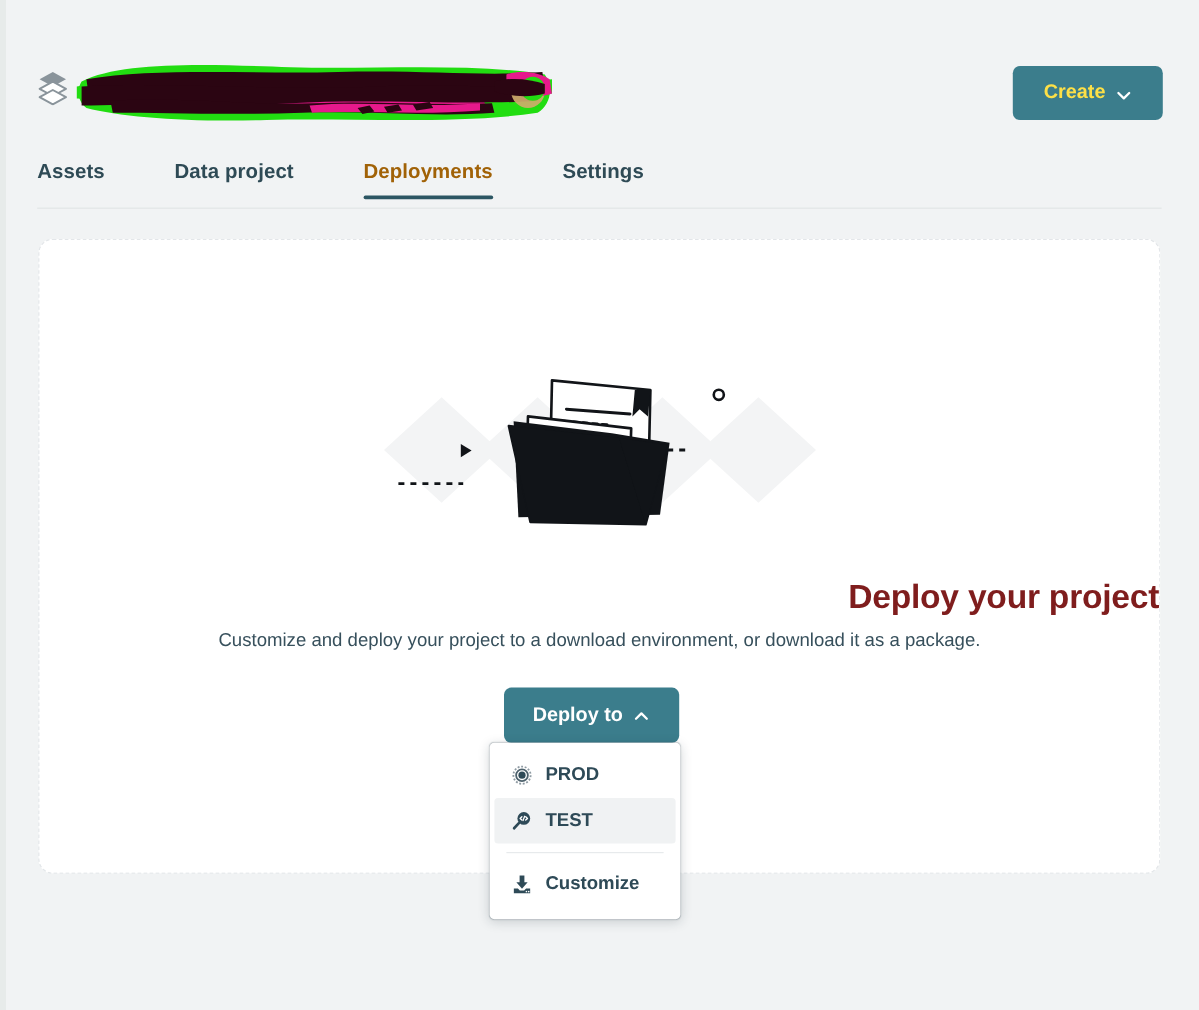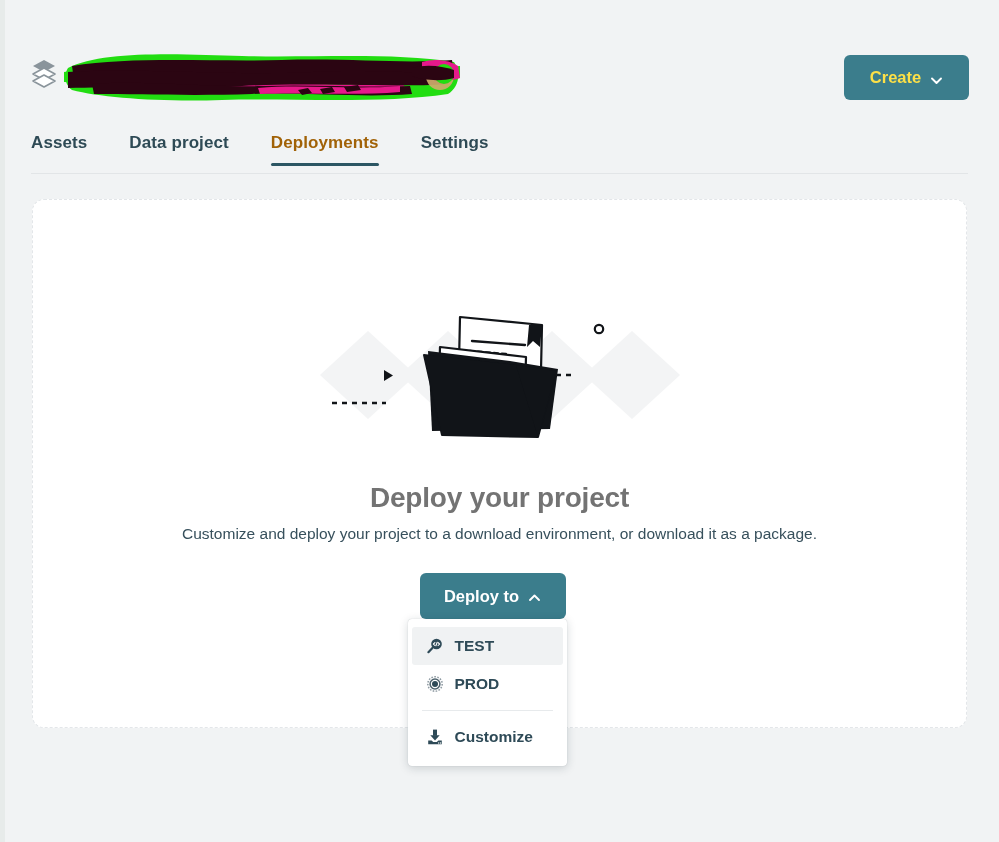--- a/index.html
+++ b/index.html
@@ -78,21 +78,21 @@
   
   .tabs {
     position: absolute;
     left: 31px;
     top: 133px;
     width: 937px;
     height: 40px;
     border-bottom: 1px solid #e2e5e7;
     display: flex;
     align-items: flex-start;
-    gap: 0;
+    gap: 16px;
   }
   .tab {
     position: relative;
     font-size: 17px;
     font-weight: bold;
     color: #2e4a55;
     padding: 0 0 13px 0;
     margin-right: 42px;
     cursor: pointer;
     white-space: nowrap;
@@ -131,24 +131,24 @@
     transform: translateX(-50%);
     top: 111px;
     width: 360px;
     height: 140px;
   }
 
   .headline {
     position: absolute;
     left: 0; right: 0;
     top: 282px;
-    text-align: center;
+    text-align: right;
     font-size: 28px;
     font-weight: bold;
-    color: #737373;
+    color: #7f1d1d;
     letter-spacing: -0.2px;
   }
   .subhead {
     position: absolute;
     left: 0; right: 0;
     top: 325px;
     text-align: center;
     font-size: 15.5px;
     color: #37505c;
   }
@@ -322,45 +322,45 @@
       <button class="deploy-btn">
         <span>Deploy to</span>
         <span class="chev">
           <svg viewBox="0 0 13 13" width="13" height="13">
             <polyline points="2,9 6.5,4.5 11,9" fill="none" stroke="#ffffff" stroke-width="1.9" stroke-linecap="round" stroke-linejoin="round"></polyline>
           </svg>
         </span>
       </button>
 
       <div class="menu">
+
+        <div class="menu-item">
+          <span class="mi-icon">
+            <svg viewBox="0 0 18 18" width="18" height="18">
+              <circle cx="9" cy="9" r="7.2" fill="none" stroke="#8e9aa2" stroke-width="1.5" stroke-dasharray="1.6,1.4"></circle>
+              <circle cx="9" cy="9" r="4.9" fill="none" stroke="#4e626d" stroke-width="1.5"></circle>
+              <circle cx="9" cy="9" r="3" fill="#2e4a57"></circle>
+            </svg>
+          </span>
+          <span>PROD</span>
+        </div>
 
         <div class="menu-item hover">
           <span class="mi-icon">
             <svg viewBox="0 0 18 18" width="18" height="18">
               <circle cx="10.5" cy="7" r="5.3" fill="#2e4a57"></circle>
               <line x1="6.4" y1="10.9" x2="2.4" y2="15.2" stroke="#2e4a57" stroke-width="2.2" stroke-linecap="round"></line>
               <polyline points="8.9,5.6 7.4,7 8.9,8.4" fill="none" stroke="#ffffff" stroke-width="1.15" stroke-linecap="round" stroke-linejoin="round"></polyline>
               <polyline points="12.1,5.6 13.6,7 12.1,8.4" fill="none" stroke="#ffffff" stroke-width="1.15" stroke-linecap="round" stroke-linejoin="round"></polyline>
               <line x1="11.2" y1="5.2" x2="9.9" y2="8.8" stroke="#ffffff" stroke-width="1.05" stroke-linecap="round"></line>
             </svg>
           </span>
           <span>TEST</span>
         </div>
 
-        <div class="menu-item">
-          <span class="mi-icon">
-            <svg viewBox="0 0 18 18" width="18" height="18">
-              <circle cx="9" cy="9" r="7.2" fill="none" stroke="#8e9aa2" stroke-width="1.5" stroke-dasharray="1.6,1.4"></circle>
-              <circle cx="9" cy="9" r="4.9" fill="none" stroke="#4e626d" stroke-width="1.5"></circle>
-              <circle cx="9" cy="9" r="3" fill="#2e4a57"></circle>
-            </svg>
-          </span>
-          <span>PROD</span>
-        </div>
-
         <div class="menu-sep"></div>
 
         <div class="menu-item">
           <span class="mi-icon">
             <svg viewBox="0 0 18 18" width="18" height="18">
               <rect x="7" y="1.6" width="4" height="6.2" fill="#2e4a57"></rect>
               <polygon points="4.3,7.2 13.7,7.2 9,12.6" fill="#2e4a57"></polygon>
               <path d="M2.2,12.4 L5.6,12.4 L7.2,14.1 L10.8,14.1 L12.4,12.4 L15.8,12.4 L15.8,16.3 L2.2,16.3 Z" fill="#2e4a57"></path>
               <rect x="12.1" y="14.4" width="1.2" height="1.2" fill="#ffffff"></rect>
               <rect x="14" y="14.4" width="1.2" height="1.2" fill="#ffffff"></rect>

